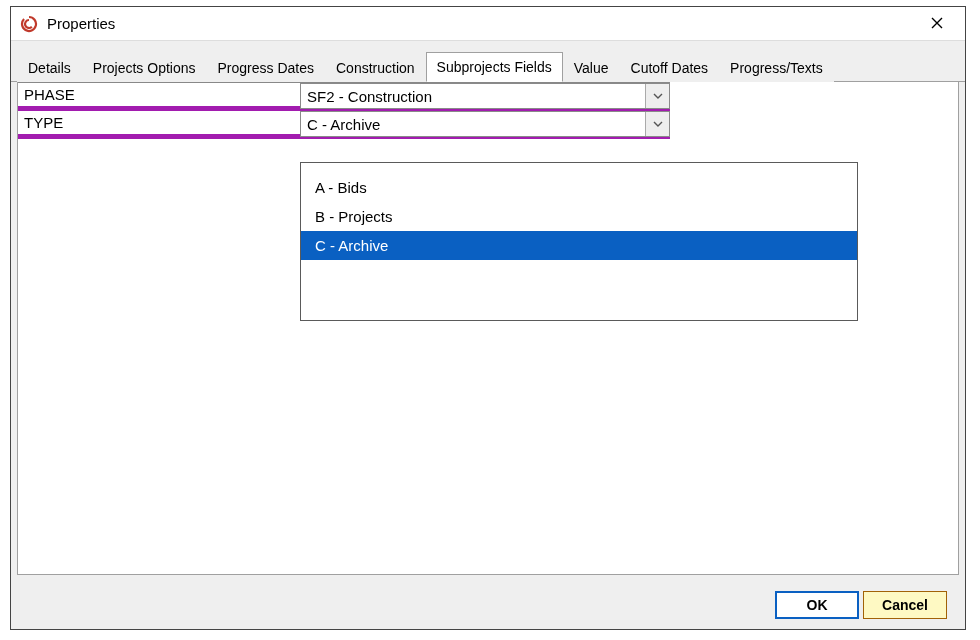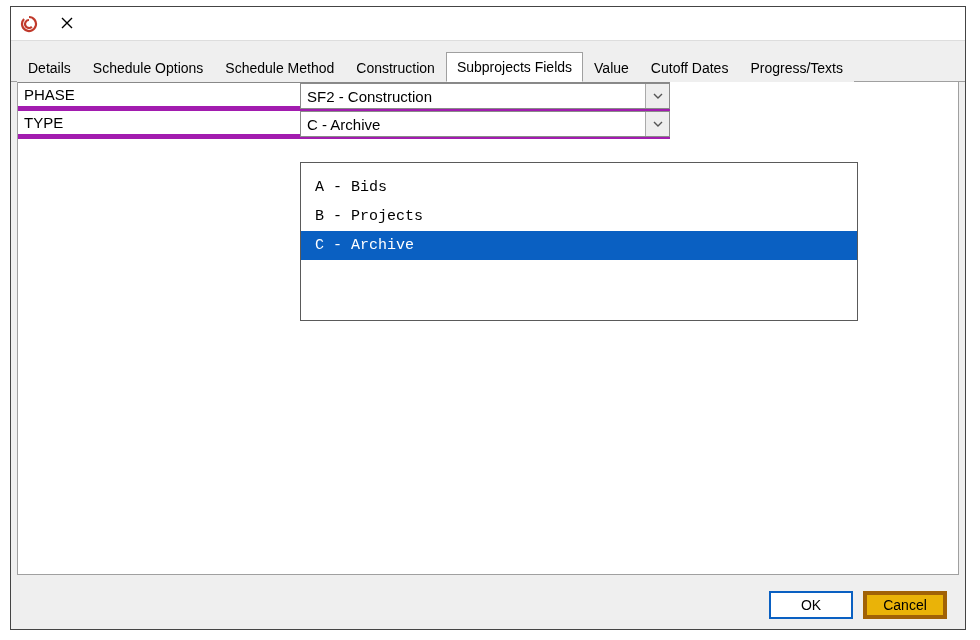--- a/index.html
+++ b/index.html
@@ -145,41 +145,41 @@
     width: 558px;
     background: #fff;
     border: 1px solid #5a5a5a;
     z-index: 20;
     padding: 10px 0;
   }
   .dd-item {
     padding: 6px 14px;
     font-size: 15px;
     cursor: pointer;
-    font-family: Liberation Mono, monospace;
   }
   .dd-item.selected {
     background: #0a60c2;
     color: #fff;
   }
   .dd-spacer { height: 50px; }
   .buttonbar {
     height: 48px;
     display: flex;
     align-items: center;
     justify-content: flex-end;
     padding: 0 18px;
     background: #efefef;
-    gap: 10px;
+    gap: 4px;
+    font-weight: bold;
   }
   .btn {
     min-width: 84px;
     height: 28px;
-    border: 4px solid #a16207;
-    background: #eab308;
+    border: 1px solid #a16207;
+    background: #fef9c3;
     font-size: 14px;
     cursor: pointer;
     display: flex; align-items: center; justify-content: center;
   }
   .btn.primary {
     border: 2px solid #0a60c2;
     background: #fff;
   }
 </style>
 </head>
@@ -189,33 +189,34 @@
   <div class="dialog">
 
     <div class="titlebar">
       <span class="appicon">
         <svg width="18" height="18" viewBox="0 0 18 18">
           <rect x="0" y="0" width="18" height="18" fill="#fff"></rect>
           <path d="M9 2 a7 7 0 1 1 -4.95 2.05" fill="none" stroke="#c0392b" stroke-width="2.2"></path>
           <path d="M9 5 a4 4 0 1 0 2.83 6.83" fill="none" stroke="#c0392b" stroke-width="2.2"></path>
         </svg>
       </span>
+      <span class="title">Properties</span>
       <span class="close">
         <span>
           <svg width="12" height="12" viewBox="0 0 12 12">
               <path d="M1 1 L11 11 M11 1 L1 11" stroke="#000" stroke-width="1.4"></path>
             </svg>
         </span>
       </span>
     </div>
 
     <div class="tabstrip">
       <div class="tab">Details</div>
-      <div class="tab">Schedule Options</div>
-      <div class="tab">Schedule Method</div>
+      <div class="tab">Projects Options</div>
+      <div class="tab">Progress Dates</div>
       <div class="tab">Construction</div>
       <div class="tab active">Subprojects Fields</div>
       <div class="tab">Value</div>
       <div class="tab">Cutoff Dates</div>
       <div class="tab">Progress/Texts</div>
     </div>
 
     <div class="panel">
 
       <div class="grid">

